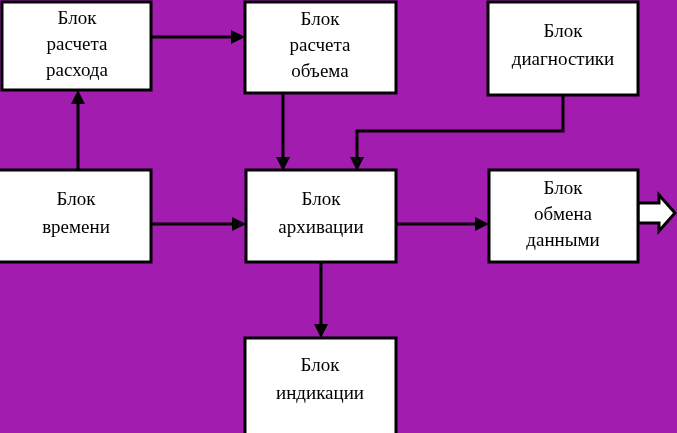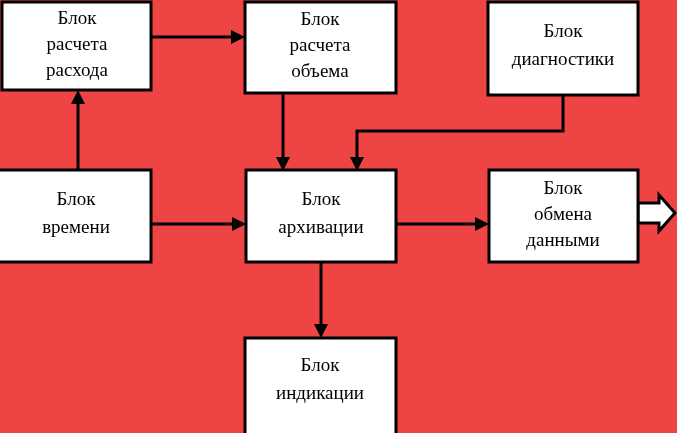--- a/index.html
+++ b/index.html
@@ -10,21 +10,21 @@
   body {
     width: 677px;
     height: 433px;
     overflow: hidden;
     font-family: "Liberation Serif", "DejaVu Serif", serif;
   }
   #diagram-root {
     position: relative;
     width: 677px;
     height: 433px;
-    background: #ef4444;
+    background: #a21caf;
     text-align: right;
   }
   svg#diagram-svg {
     display: block;
     width: 677px;
     height: 433px;
   }
   .node-box {
     fill: #ffffff;
     stroke: #000000;

